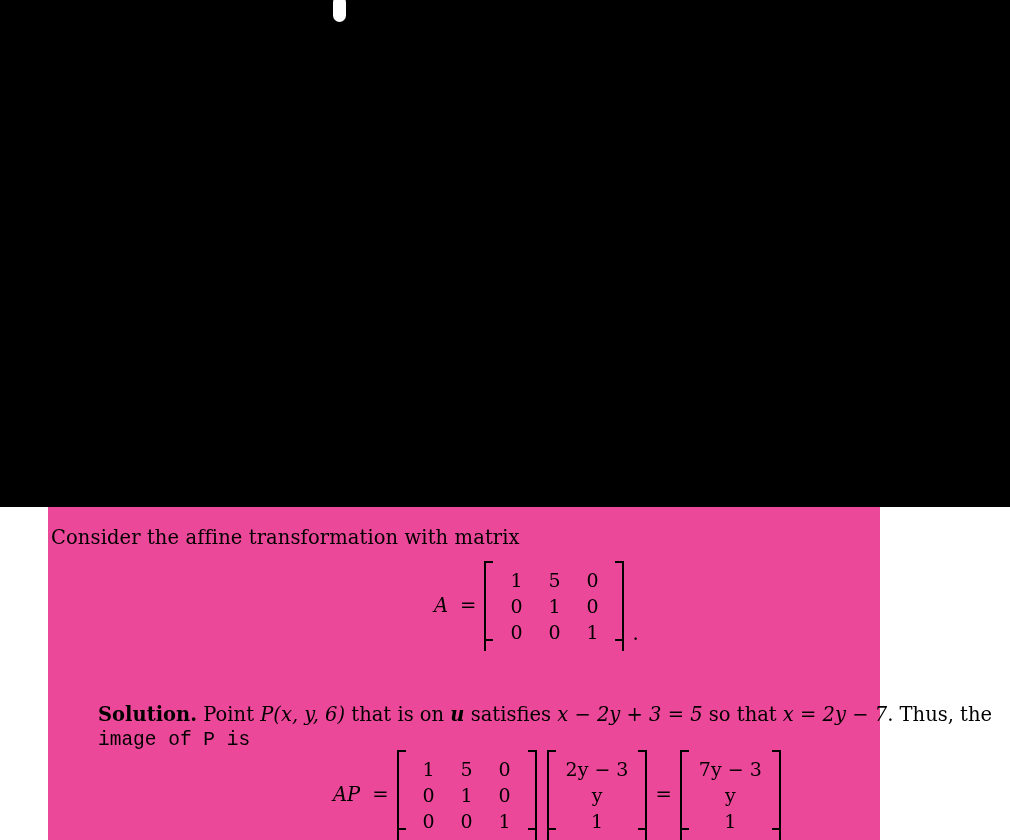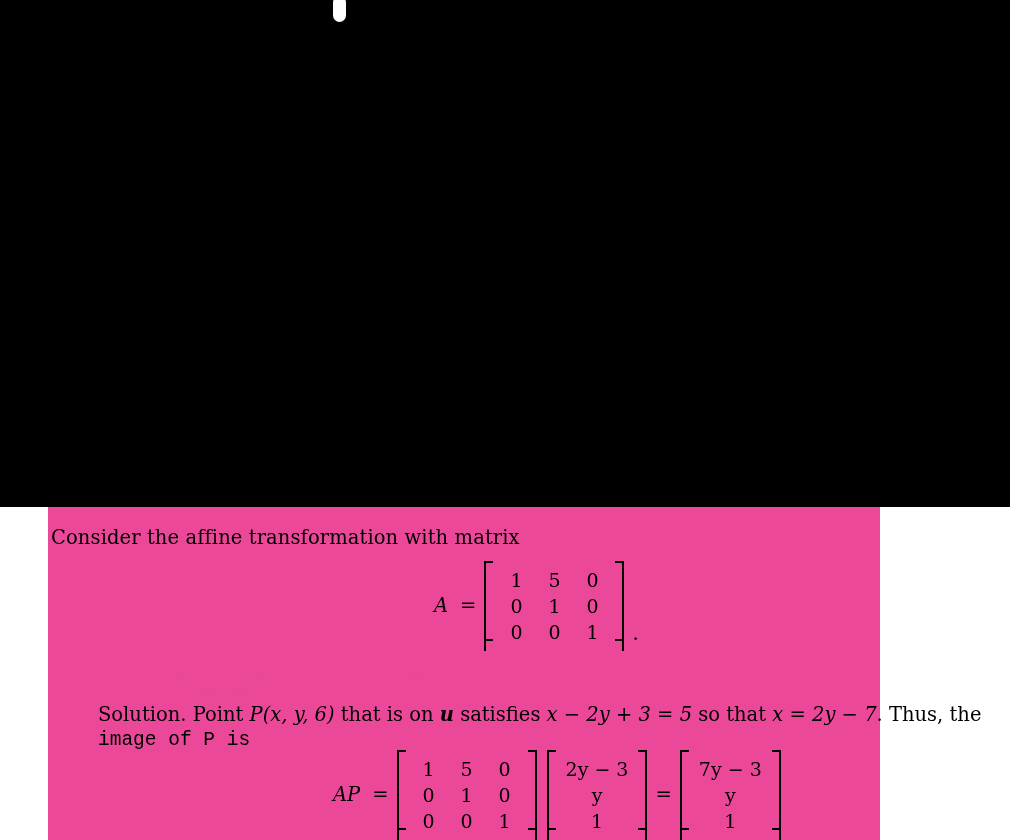--- a/index.html
+++ b/index.html
@@ -140,21 +140,21 @@
     line-height: 26px;
     font-style: normal;
     white-space: nowrap;
   }
 
   
   #find-images-line { left: 513px; top: 154px; }
   #solution-line-1 { left: 50px; top: 195px; }
   #solution-line-2 { left: 50px; top: 221px; font-family: Liberation Mono, monospace; }
 
-  .bold-label { font-weight: normal; }
+  .bold-label { font-weight: bold; }
 
   
   .ghost {
     position: absolute;
     opacity: 0.06;
     font-size: 9px;
     color: #334;
     white-space: nowrap;
     letter-spacing: 0.5px;
   }

